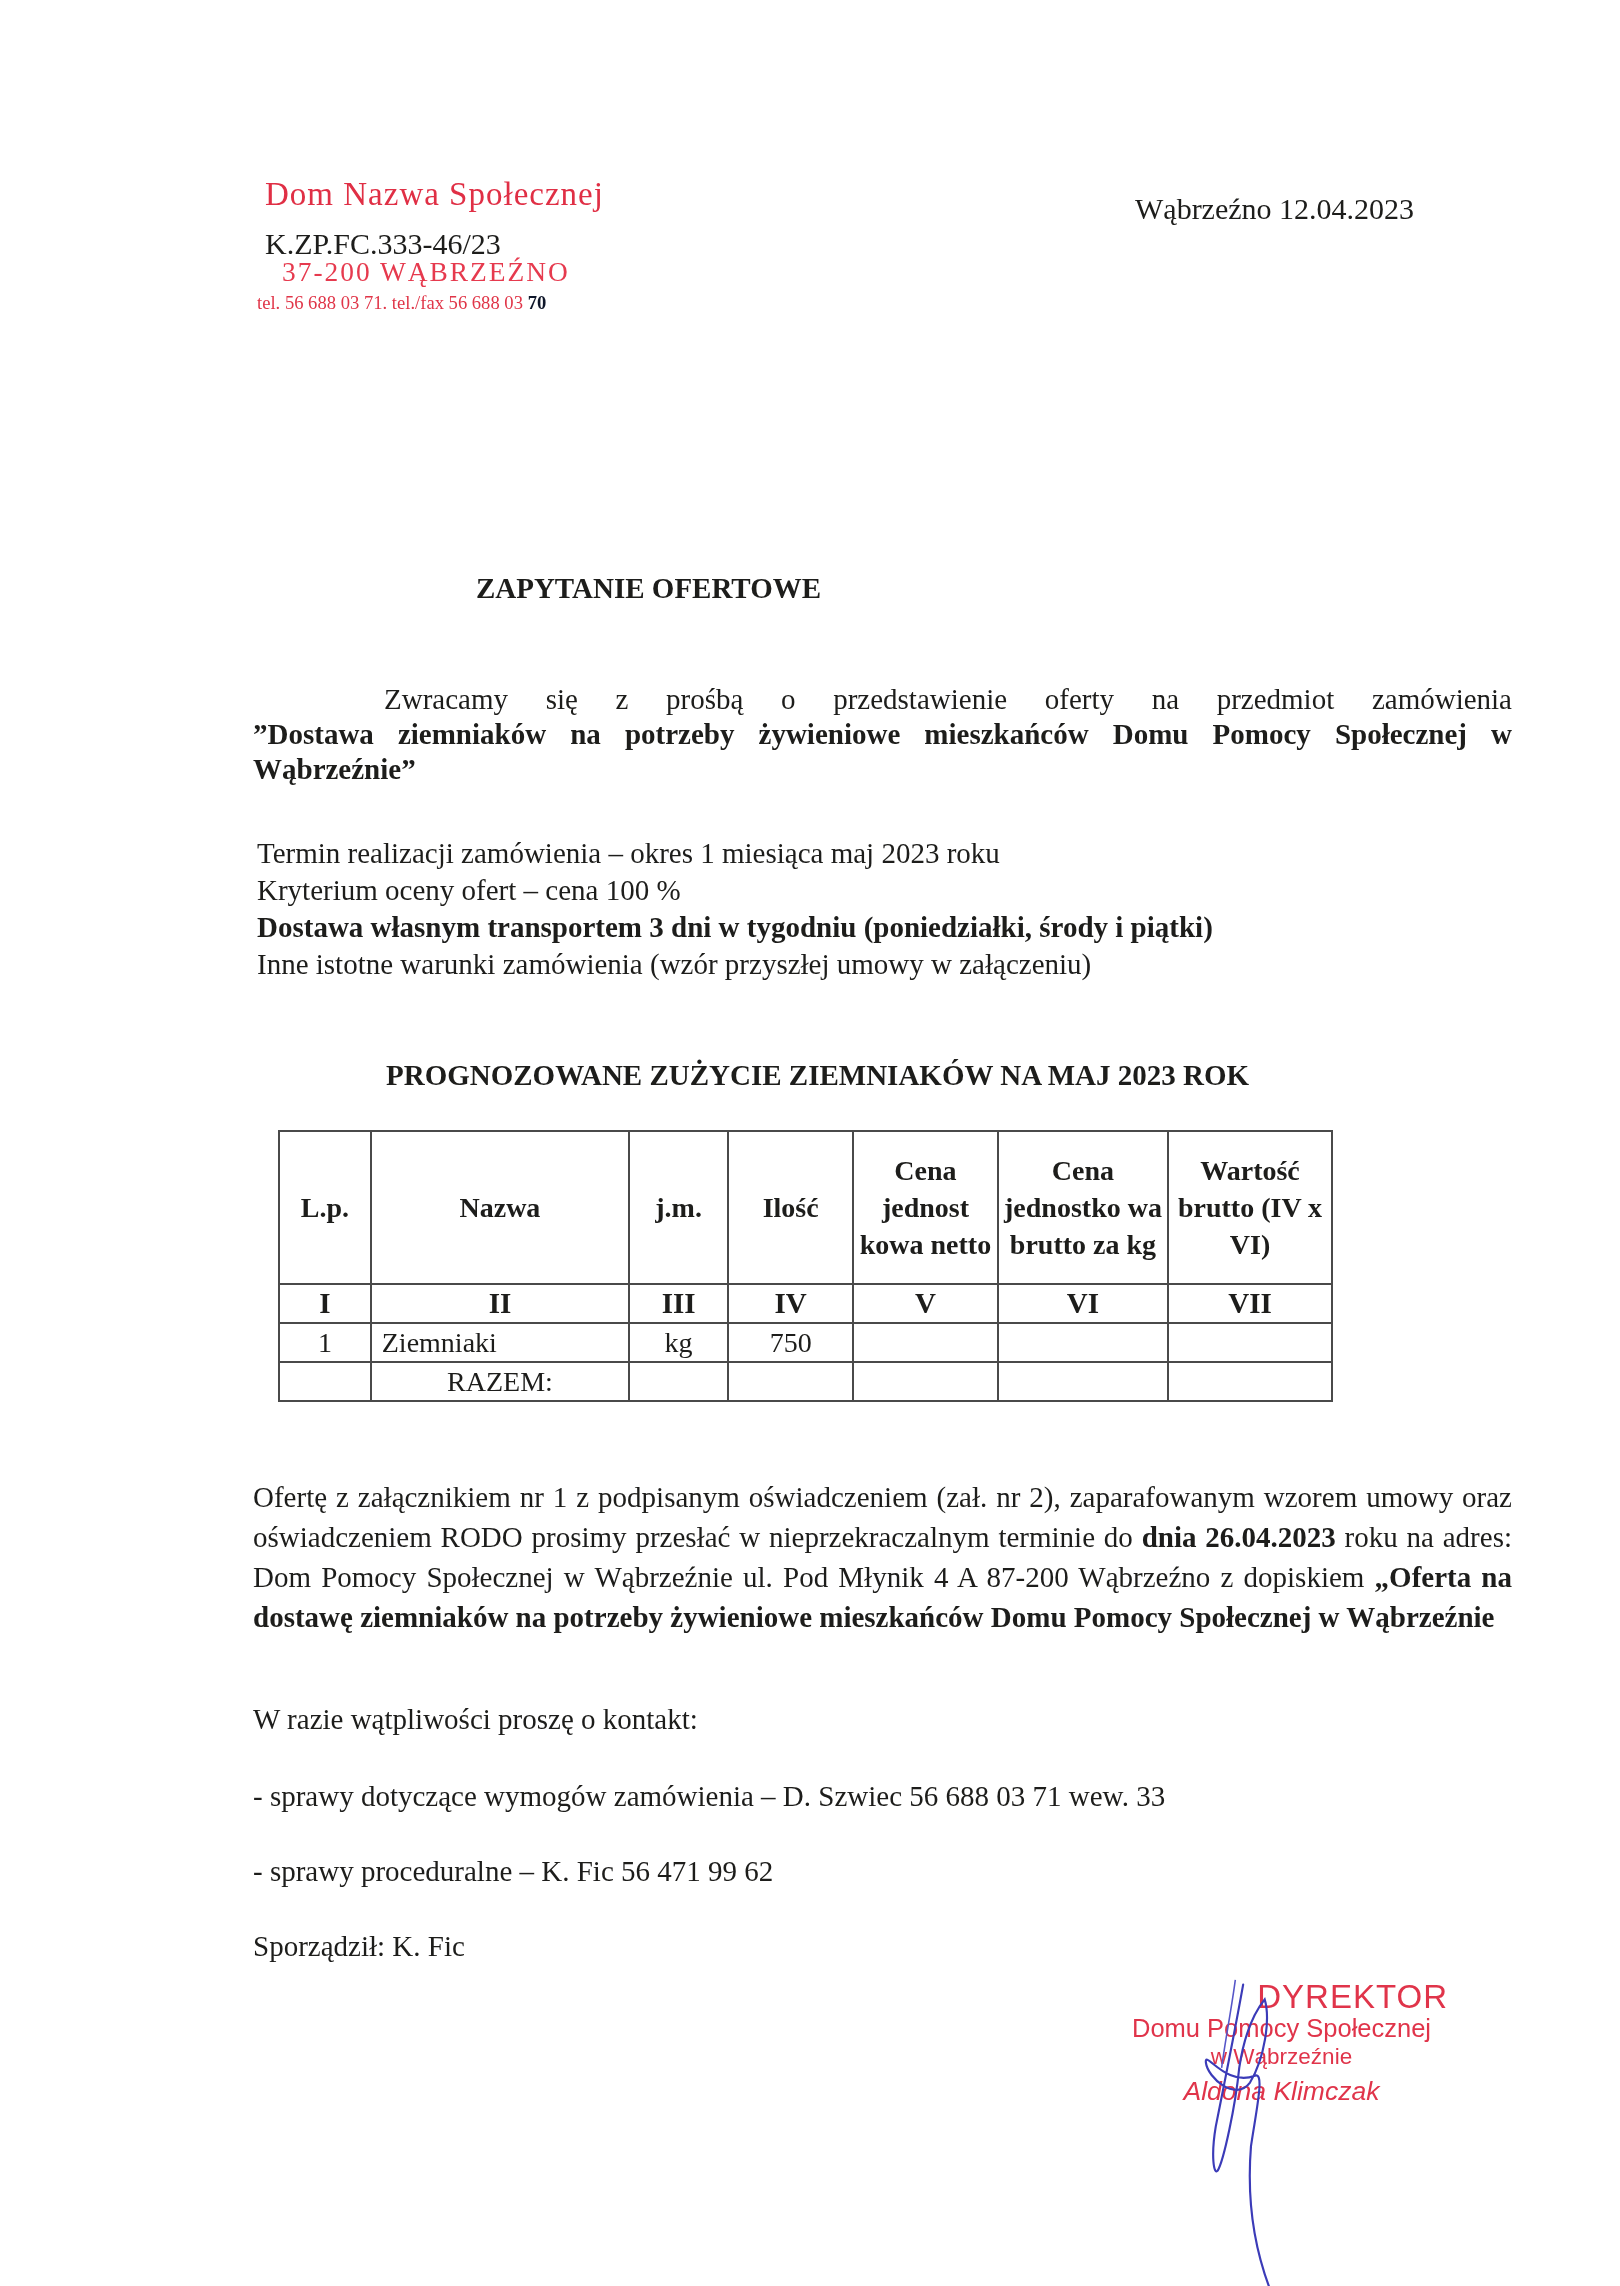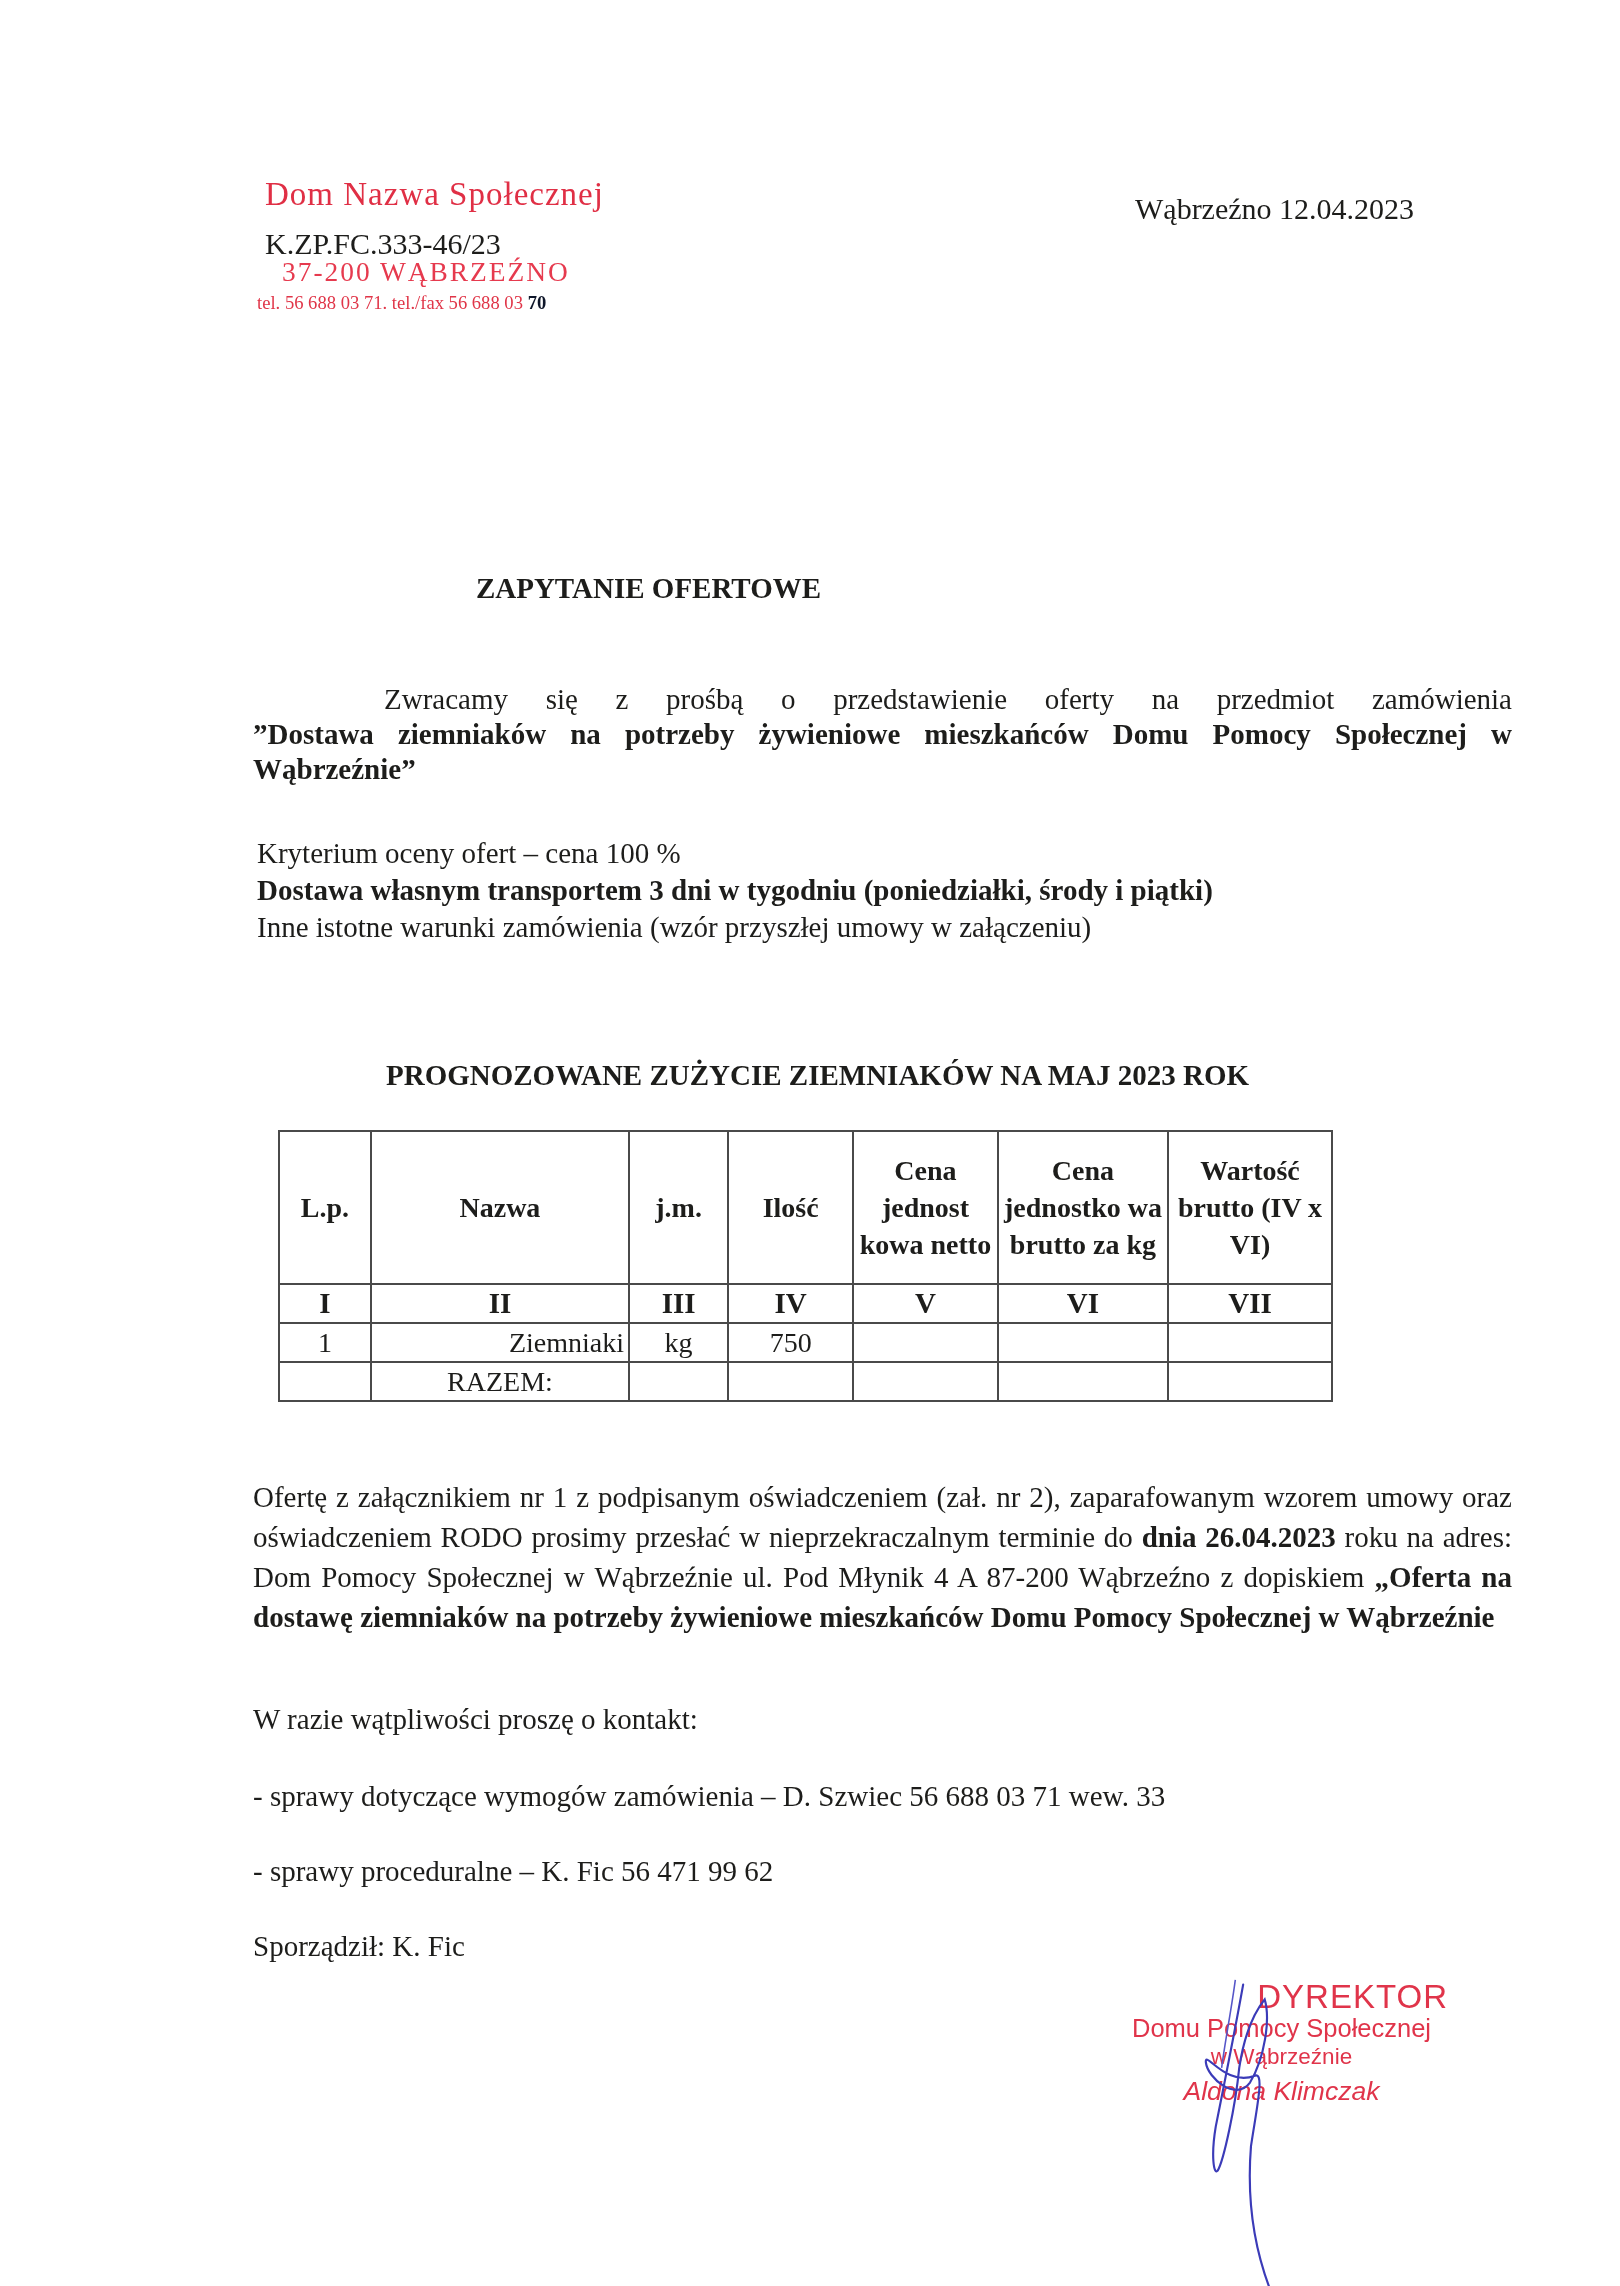--- a/index.html
+++ b/index.html
@@ -27,21 +27,21 @@
   table.grid {
     position: absolute; left: 278px; top: 1130px; width: 1055px; border-collapse: collapse;
     font-size: 28px;
   }
   table.grid td, table.grid th {
     border: 2px solid #4a4a4a; padding: 0 3.9px; text-align: center; vertical-align: middle;
   }
   table.grid th { font-weight: bold; line-height: 37px; height: 151px; }
   table.grid tr.roman td { font-weight: bold; height: 37px; font-size: 29px; }
   table.grid tr.data td { height: 37px; }
-  table.grid td.left { text-align: right; padding-left: 9.8px; }
+  table.grid td.left { text-align: left; padding-left: 9.8px; }
   .para2 { left: 253px; width: 1259px; top: 1477px; font-size: 29px; line-height: 40px; text-align: justify; }
   .contact { left: 253px; font-size: 29px; white-space: nowrap; }
   .dir-stamp { left: 1115px; top: 1978px; width: 333px; font-family: "Liberation Sans", "DejaVu Sans", sans-serif; color: #e0344a; text-align: center; }
   .dir-title { font-size: 33px; letter-spacing: 1px; line-height: 37px; text-align: right; }
   .dir-org { font-size: 25.5px; line-height: 27.4px; }
   .dir-city { font-size: 22.5px; line-height: 29px; }
   .dir-name { font-size: 26.5px; font-style: italic; line-height: 41px; }
   svg.sig { position: absolute; left: 1196px; top: 1970px; }
 </style>
 </head>
@@ -55,20 +55,21 @@
 <div class="abs date">Wąbrzeźno 12.04.2023</div>
 
 <div class="abs title" style="width:1297px;">ZAPYTANIE OFERTOWE</div>
 
 <div class="abs para1">
   <span class="spread"><span class="indent"></span><span>Zwracamy się z prośbą o przedstawienie oferty na przedmiot zamówienia</span></span>
   <b>”Dostawa ziemniaków na potrzeby żywieniowe mieszkańców Domu Pomocy Społecznej w Wąbrzeźnie”</b>
 </div>
 
 <div class="abs terms">
+  <div>Termin realizacji zamówienia – okres 1 miesiąca maj 2023 roku</div>
   <div>Kryterium oceny ofert – cena 100 %</div>
   <div style="font-weight:bold;">Dostawa własnym transportem 3 dni w tygodniu (poniedziałki, środy i piątki)</div>
   <div>Inne istotne warunki zamówienia (wzór przyszłej umowy w załączeniu)</div>
 </div>
 
 <div class="abs subhead">PROGNOZOWANE ZUŻYCIE ZIEMNIAKÓW NA MAJ 2023 ROK</div>
 
 <table class="grid">
   <colgroup>
     <col style="width:87px">

